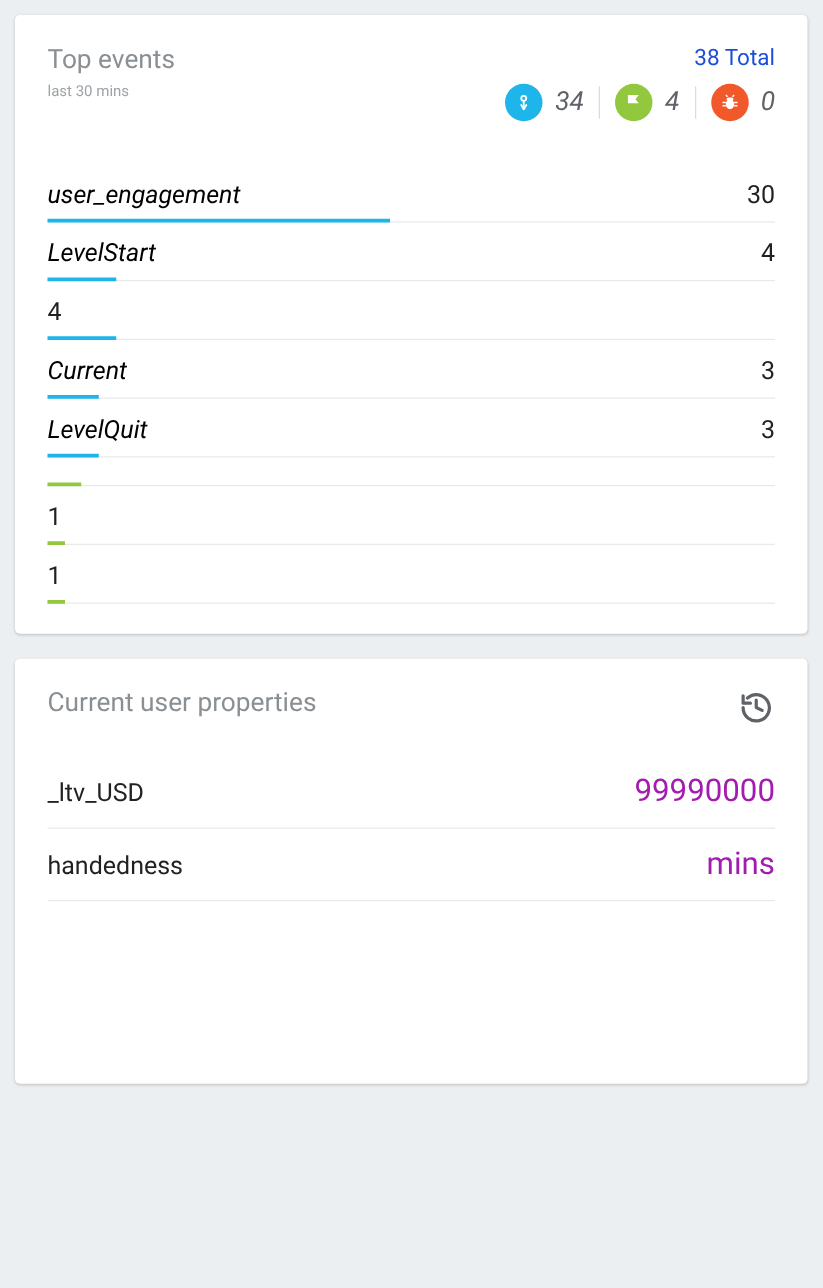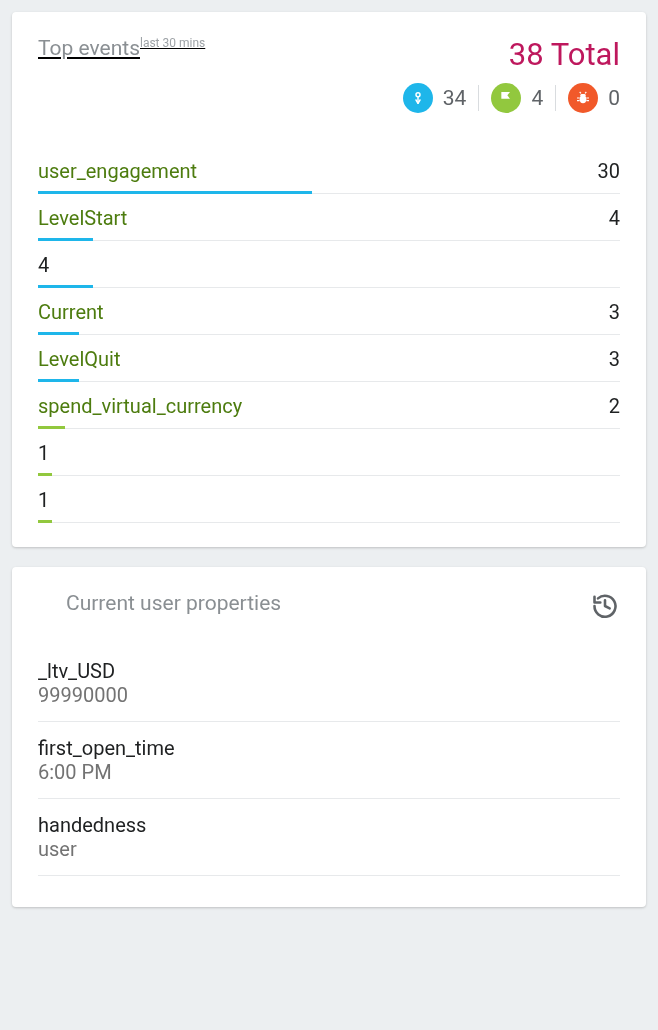--- a/index.html
+++ b/index.html
@@ -16,49 +16,49 @@
       box-shadow: 0 1px 3px rgba(0,0,0,0.12), 0 1px 2px rgba(0,0,0,0.08);
       padding: 24px 26px;
       margin-bottom: 20px;
     }
     .card-header {
       display: flex;
       justify-content: space-between;
       align-items: flex-start;
       margin-bottom: 34px;
     }
-    .header-left { display: flex; flex-direction: row; text-decoration: underline; }
+    .header-left { display: flex; flex-direction: column; }
     .card-title {
       font-size: 21px;
       font-weight: 400;
       color: #8a8f93;
       margin-bottom: 6px;
     }
     .card-subtitle {
       font-size: 12px;
       font-weight: 400;
       color: #9ea3a7;
     }
     .header-right {
       display: flex;
       flex-direction: column;
       align-items: flex-end;
     }
     .total-line {
-      font-size: 31px;
-      color: #be185d;
+      font-size: 18px;
+      color: #1d4ed8;
       font-weight: 400;
       margin-bottom: 10px;
     }
     .stat-badges {
       display: flex;
       align-items: center;
       gap: 12px;
     }
-    .stat-group { display: flex; align-items: center; gap: 10px; }
+    .stat-group { display: flex; align-items: center; gap: 10px; font-style: italic; }
     .badge-circle {
       width: 30px; height: 30px; border-radius: 50%;
       display: inline-flex; align-items: center; justify-content: center;
     }
     .badge-blue  { background: #1eb6ea; }
     .badge-green { background: #92c83e; }
     .badge-orange{ background: #f1592a; }
     .stat-num {
       font-size: 21px; color: #5f6367;
     }
@@ -71,58 +71,57 @@
       padding: 12px 0 10px 0;
       position: relative;
     }
     .event-row-inner {
       display: flex;
       justify-content: space-between;
       align-items: baseline;
     }
     .event-name {
       font-size: 20px;
-      color: #4d7c0f;
+      color: #000000;
+      font-style: italic;
     }
     .event-count {
       font-size: 20px;
       color: #1f2122;
     }
     .event-bar {
       position: absolute;
       left: 0;
       bottom: -1px;
       height: 3px;
     }
     .event-bar.blue  { background: #1eb6ea; }
     .event-bar.green { background: #92c83e; }
 
     .props-header {
       display: flex;
       justify-content: space-between;
       align-items: center;
       margin-bottom: 24px;
-      margin-left: 28px;
     }
     .prop-list { }
     .prop-row {
       display: flex;
       justify-content: space-between;
       align-items: baseline;
       border-bottom: 1px solid #e7e9eb;
       padding: 14px 0;
-      flex-direction: column;
     }
     .prop-name {
       font-size: 20px;
       color: #1f2122;
     }
     .prop-value {
-      font-size: 20px;
-      color: #737373;
+      font-size: 25px;
+      color: #a21caf;
     }
     .history-btn {
       width: 30px; height: 30px;
       display: inline-flex; align-items: center; justify-content: center;
       cursor: pointer;
       color: #5f6367;
     }
     svg { display: block; }
     .card.props { min-height: 340px; }
   </style>
@@ -202,24 +201,20 @@
         <div class="event-bar blue" style="width: 7.05%;"></div>
       </div>
       <div class="event-row">
         <div class="event-row-inner">
           <span class="event-name">LevelQuit</span>
           <span class="event-count">3</span>
         </div>
         <div class="event-bar blue" style="width: 7.05%;"></div>
       </div>
       <div class="event-row">
-        <div class="event-row-inner">
-          <span class="event-name">spend_virtual_currency</span>
-          <span class="event-count">2</span>
-        </div>
         <div class="event-bar green" style="width: 4.7%;"></div>
       </div>
       <div class="event-row">
         <div class="event-row-inner">
           <span class="event-count">1</span>
         </div>
         <div class="event-bar green" style="width: 2.35%;"></div>
       </div>
       <div class="event-row">
         <div class="event-row-inner">
@@ -240,21 +235,17 @@
         <polyline points="12 7 12 12 16 14"></polyline>
       </svg>
     </span>
   </div>
   <div class="prop-list" id="prop-list">
       <div class="prop-row">
         <span class="prop-name">_ltv_USD</span>
         <span class="prop-value">99990000</span>
       </div>
       <div class="prop-row">
-        <span class="prop-name">first_open_time</span>
-        <span class="prop-value">6:00 PM</span>
-      </div>
-      <div class="prop-row">
         <span class="prop-name">handedness</span>
-        <span class="prop-value">user</span>
+        <span class="prop-value">mins</span>
       </div>
     </div>
 </div>
 
 </body></html>

